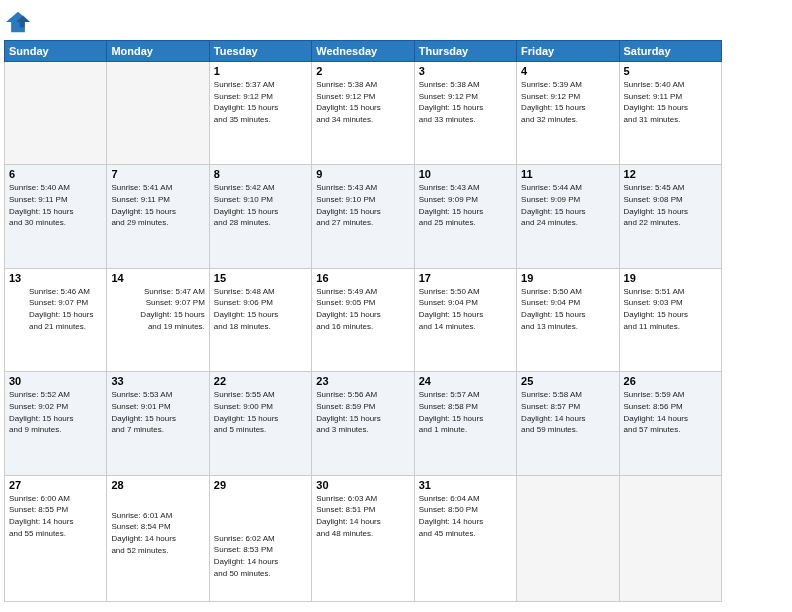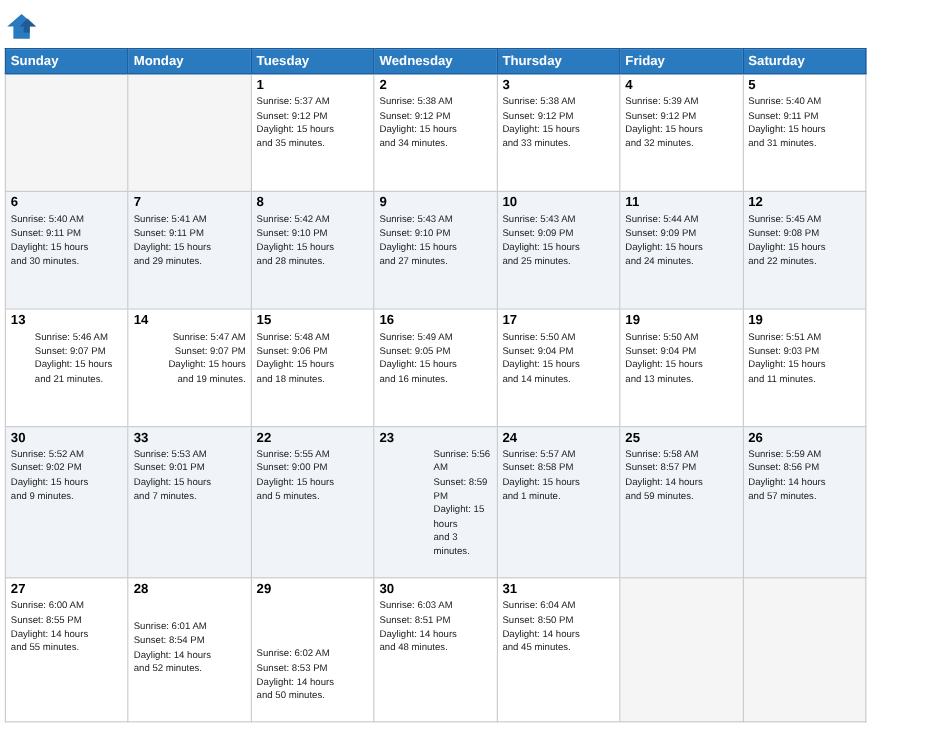--- a/index.html
+++ b/index.html
@@ -290,21 +290,21 @@
           </td>
           <td>
             <div class="day-num">22</div>
             <div class="day-info" style="white-space: pre-line;">Sunrise: 5:55 AM
 Sunset: 9:00 PM
 Daylight: 15 hours
 and 5 minutes.</div>
           </td>
           <td>
             <div class="day-num">23</div>
-            <div class="day-info" style="white-space: pre-line; margin-left: 45px;">Sunrise: 5:56 AM
+            <div class="day-info" style="white-space: pre-line;">Sunrise: 5:56 AM
 Sunset: 8:59 PM
 Daylight: 15 hours
 and 3 minutes.</div>
           </td>
           <td>
             <div class="day-num">24</div>
             <div class="day-info" style="white-space: pre-line;">Sunrise: 5:57 AM
 Sunset: 8:58 PM
 Daylight: 15 hours
 and 1 minute.</div>

